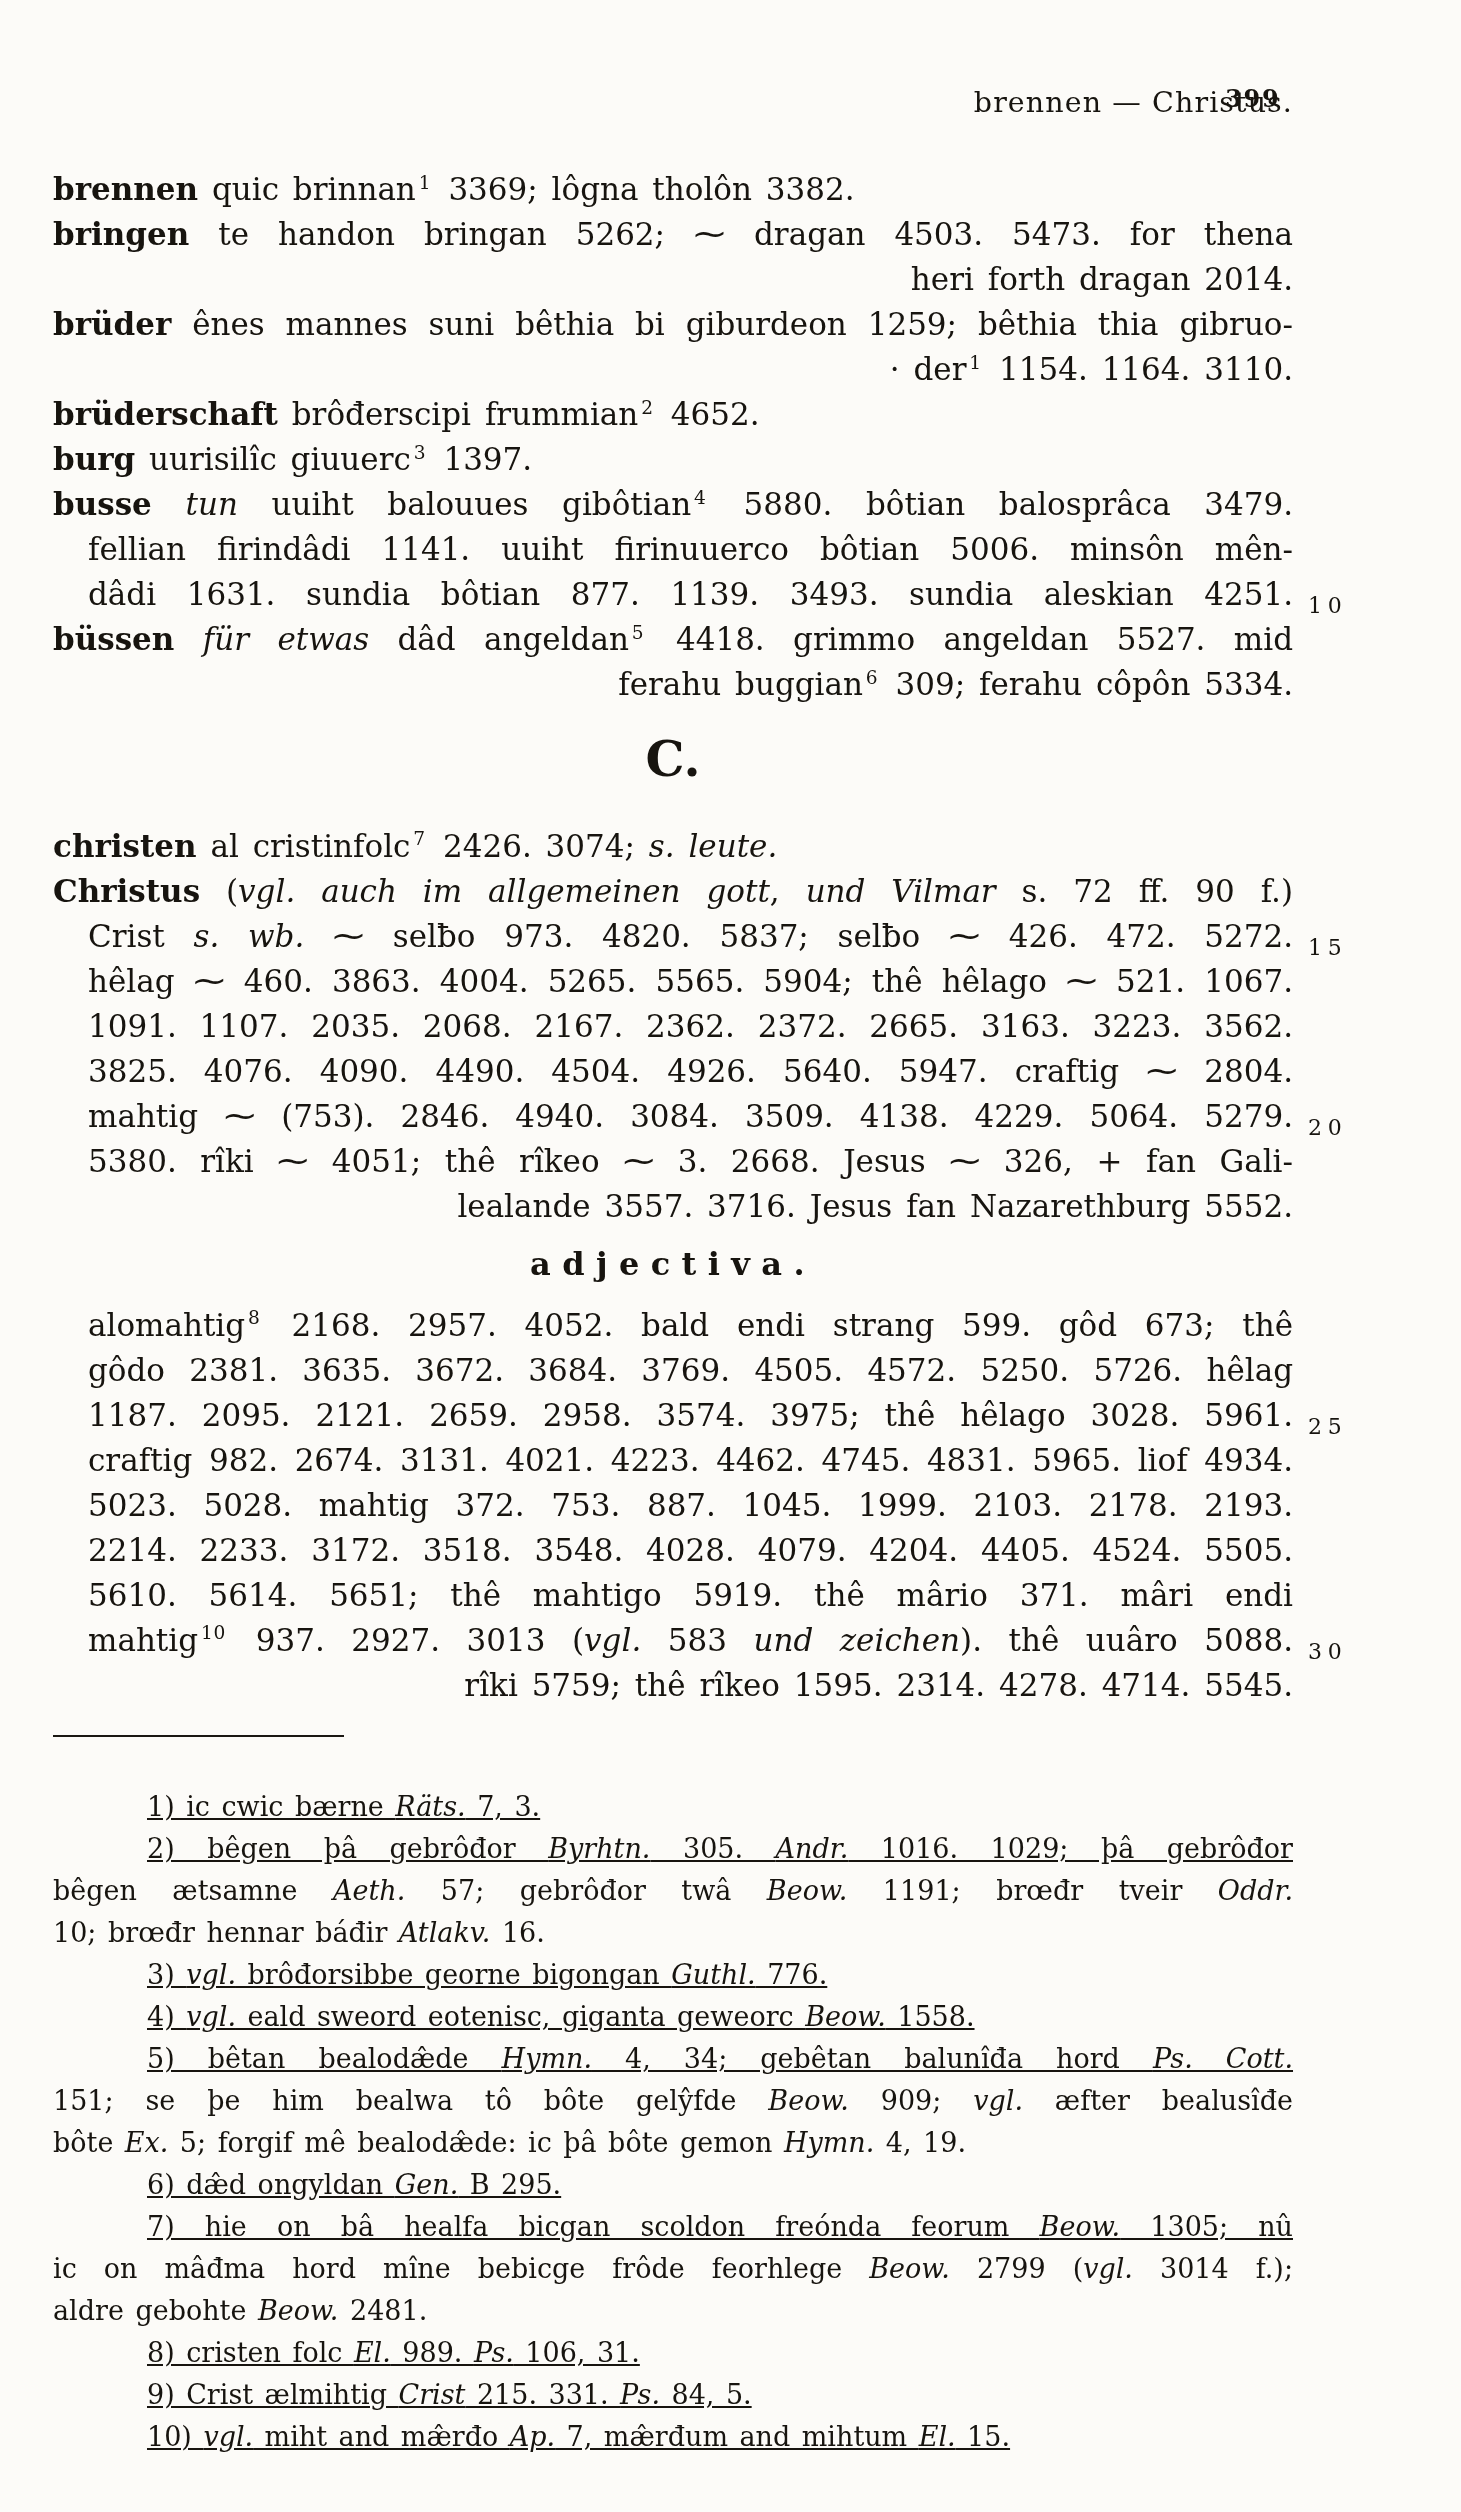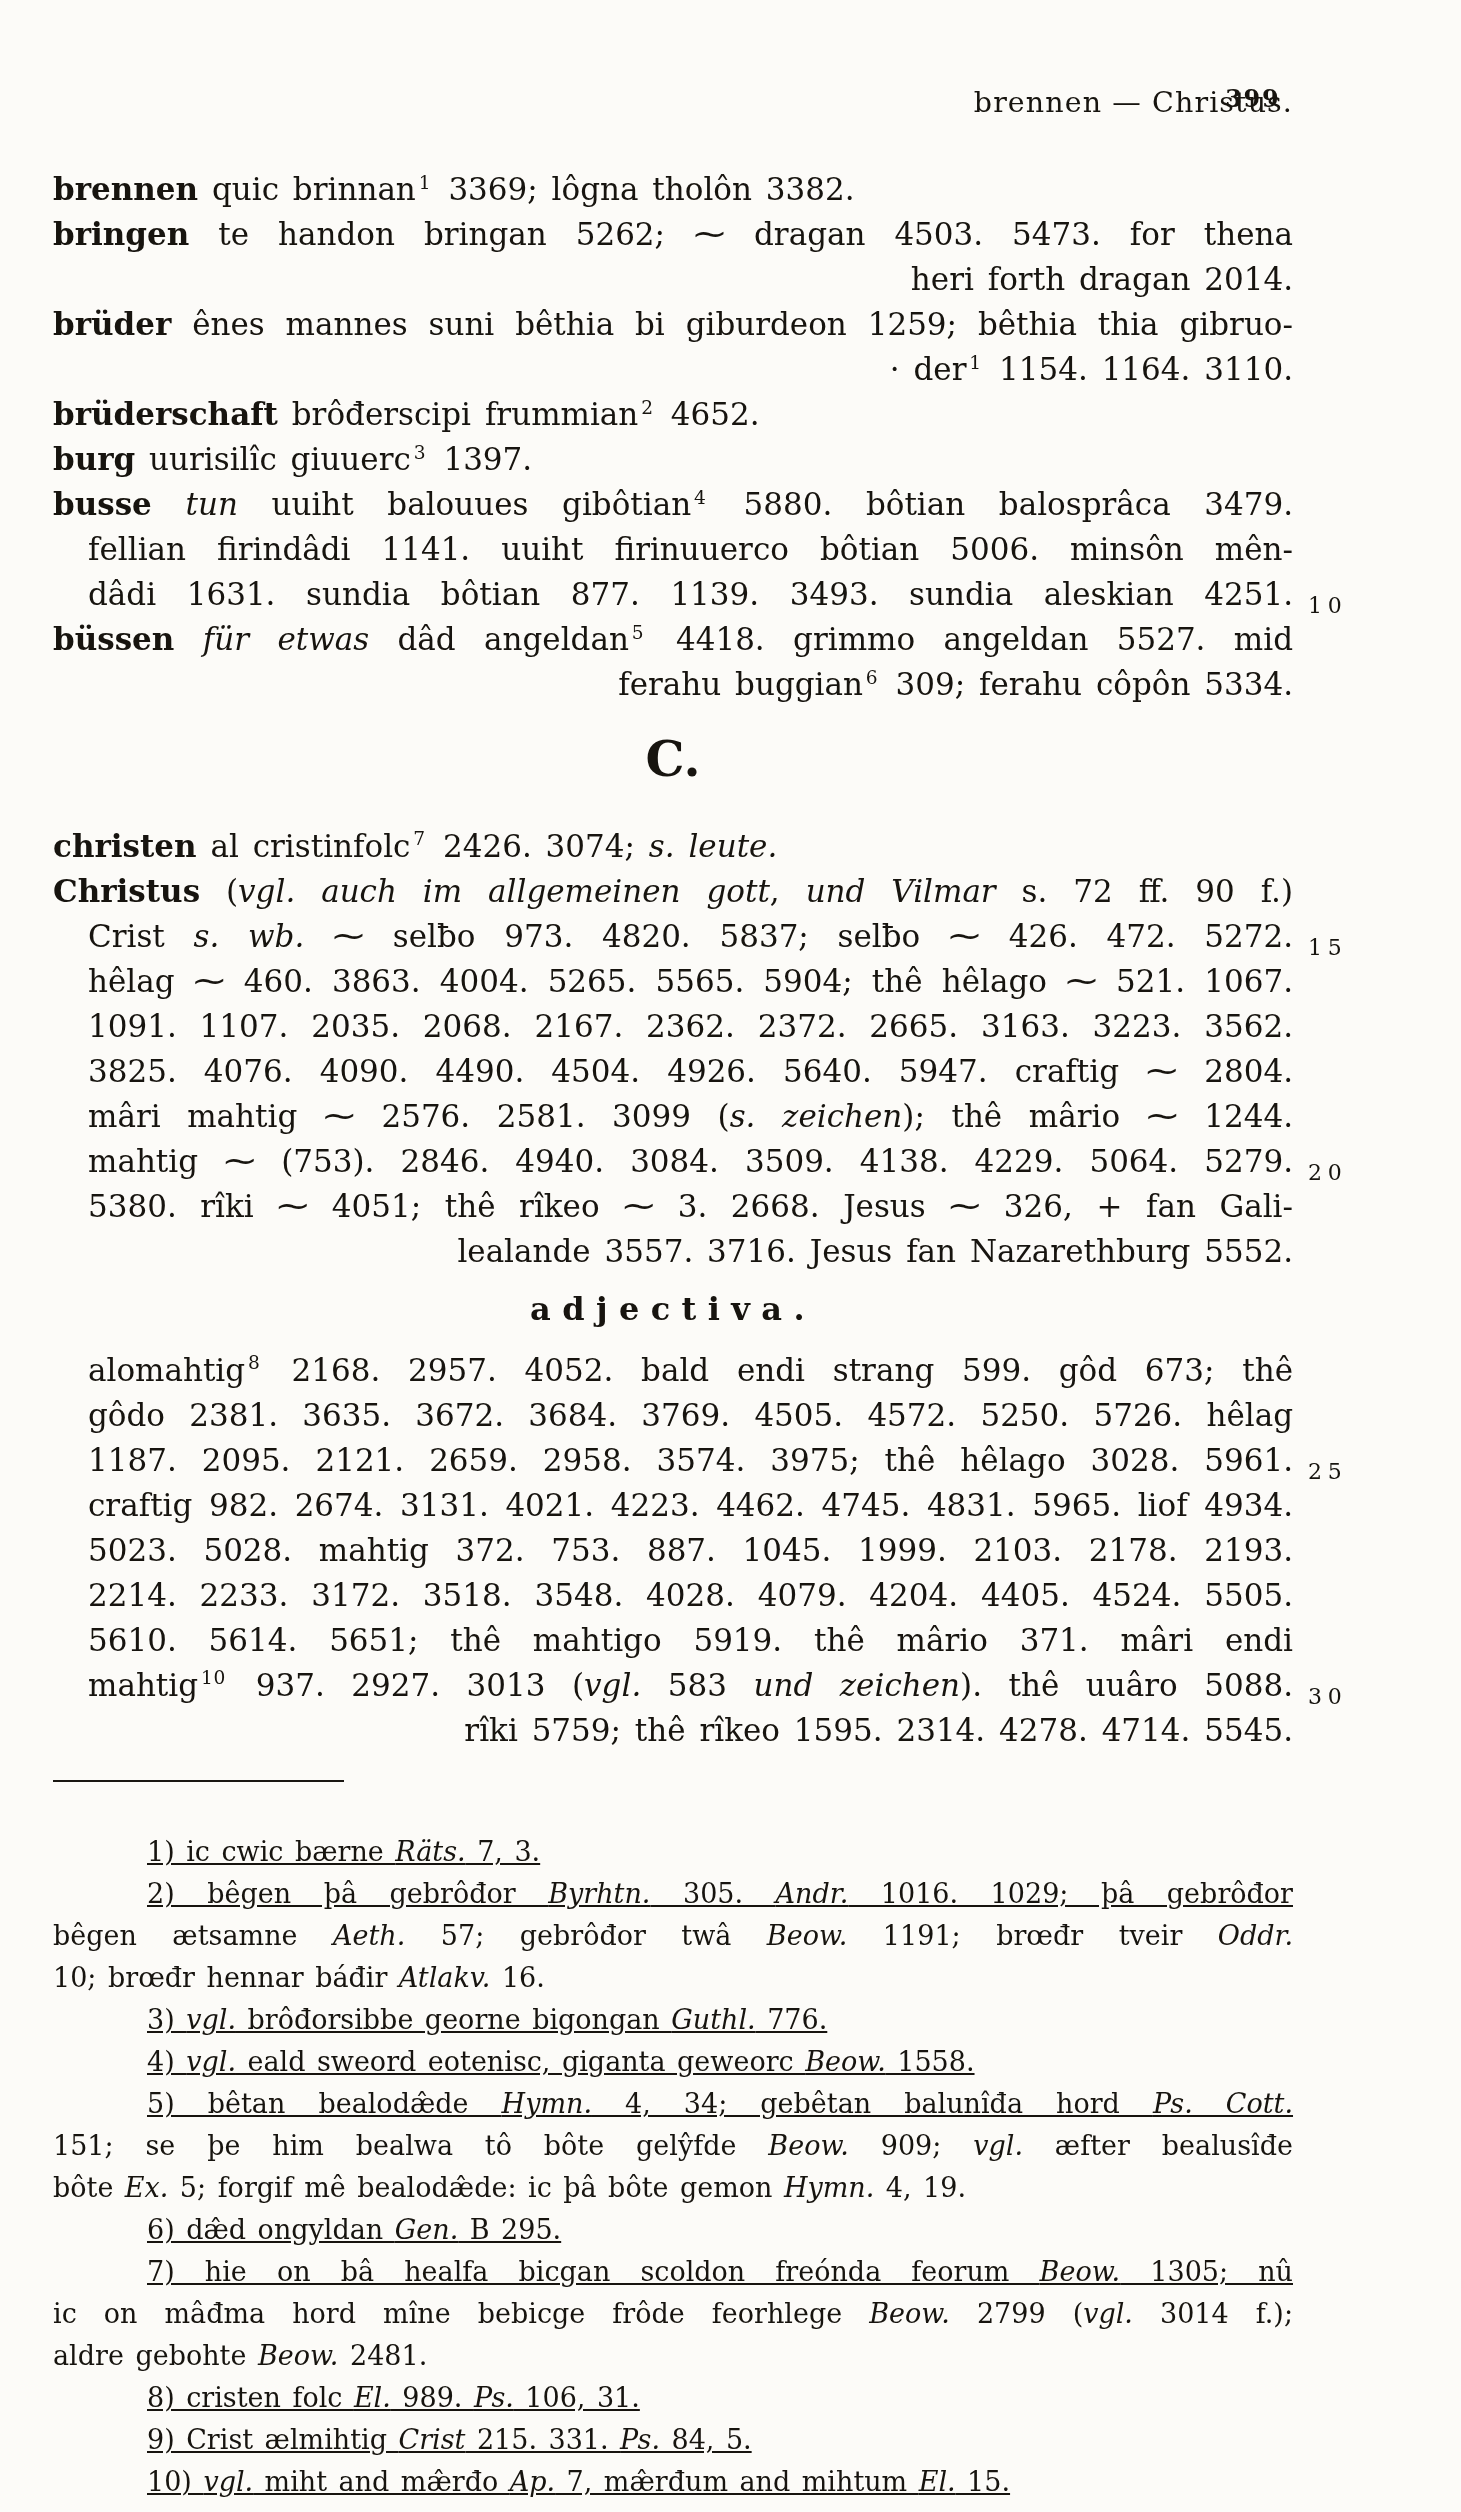--- a/index.html
+++ b/index.html
@@ -106,21 +106,20 @@
       <div class="c-head">C.</div>
       <div class="entry">
         <div class="line wrapok"><span class="sg-b">christen</span><span class="sg-r"> al cristinfolc</span><span class="sg-s">7</span><span class="sg-r"> 2426. 3074; </span><span class="sg-i">s. leute.</span></div>
       </div>
       <div class="entry">
         <div class="line just"><span class="sg-b">Christus</span><span class="sg-r"> (</span><span class="sg-i">vgl. auch im allgemeinen gott</span><span class="sg-r">, </span><span class="sg-i">und Vilmar</span><span class="sg-r"> s. 72 ff. 90 f.)</span></div>
         <div class="line cont just"><span class="sg-r">Crist </span><span class="sg-i">s. wb.</span><span class="sg-r"> ⁓ selƀo 973. 4820. 5837; selƀo ⁓ 426. 472. 5272.</span><span class="margin-no">15</span></div>
         <div class="line cont just"><span class="sg-r">hêlag ⁓ 460. 3863. 4004. 5265. 5565. 5904; thê hêlago ⁓ 521. 1067.</span></div>
         <div class="line cont just"><span class="sg-r">1091. 1107. 2035. 2068. 2167. 2362. 2372. 2665. 3163. 3223. 3562.</span></div>
         <div class="line cont just"><span class="sg-r">3825. 4076. 4090. 4490. 4504. 4926. 5640. 5947. craftig ⁓ 2804.</span></div>
-        <div class="line cont just"><span class="sg-r">mâri mahtig ⁓ 2576. 2581. 3099 (</span><span class="sg-i">s. zeichen</span><span class="sg-r">); thê mârio ⁓ 1244.</span></div>
         <div class="line cont just"><span class="sg-r">mahtig ⁓ (753). 2846. 4940. 3084. 3509. 4138. 4229. 5064. 5279.</span><span class="margin-no">20</span></div>
         <div class="line cont just"><span class="sg-r">5380. rîki ⁓ 4051; thê rîkeo ⁓ 3. 2668. Jesus ⁓ 326, + fan Gali-</span></div>
         <div class="line cont wrapok"><span class="sg-r">lealande 3557. 3716. Jesus fan Nazarethburg 5552.</span></div>
       </div>
       <div class="sub-head">adjectiva.</div>
       <div class="entry">
         <div class="line cont just"><span class="sg-r">alomahtig</span><span class="sg-s">8</span><span class="sg-r"> 2168. 2957. 4052. bald endi strang 599. gôd 673; thê</span></div>
         <div class="line cont just"><span class="sg-r">gôdo 2381. 3635. 3672. 3684. 3769. 4505. 4572. 5250. 5726. hêlag</span></div>
         <div class="line cont just"><span class="sg-r">1187. 2095. 2121. 2659. 2958. 3574. 3975; thê hêlago 3028. 5961.</span><span class="margin-no">25</span></div>
         <div class="line cont just"><span class="sg-r">craftig 982. 2674. 3131. 4021. 4223. 4462. 4745. 4831. 5965. liof 4934.</span></div>

